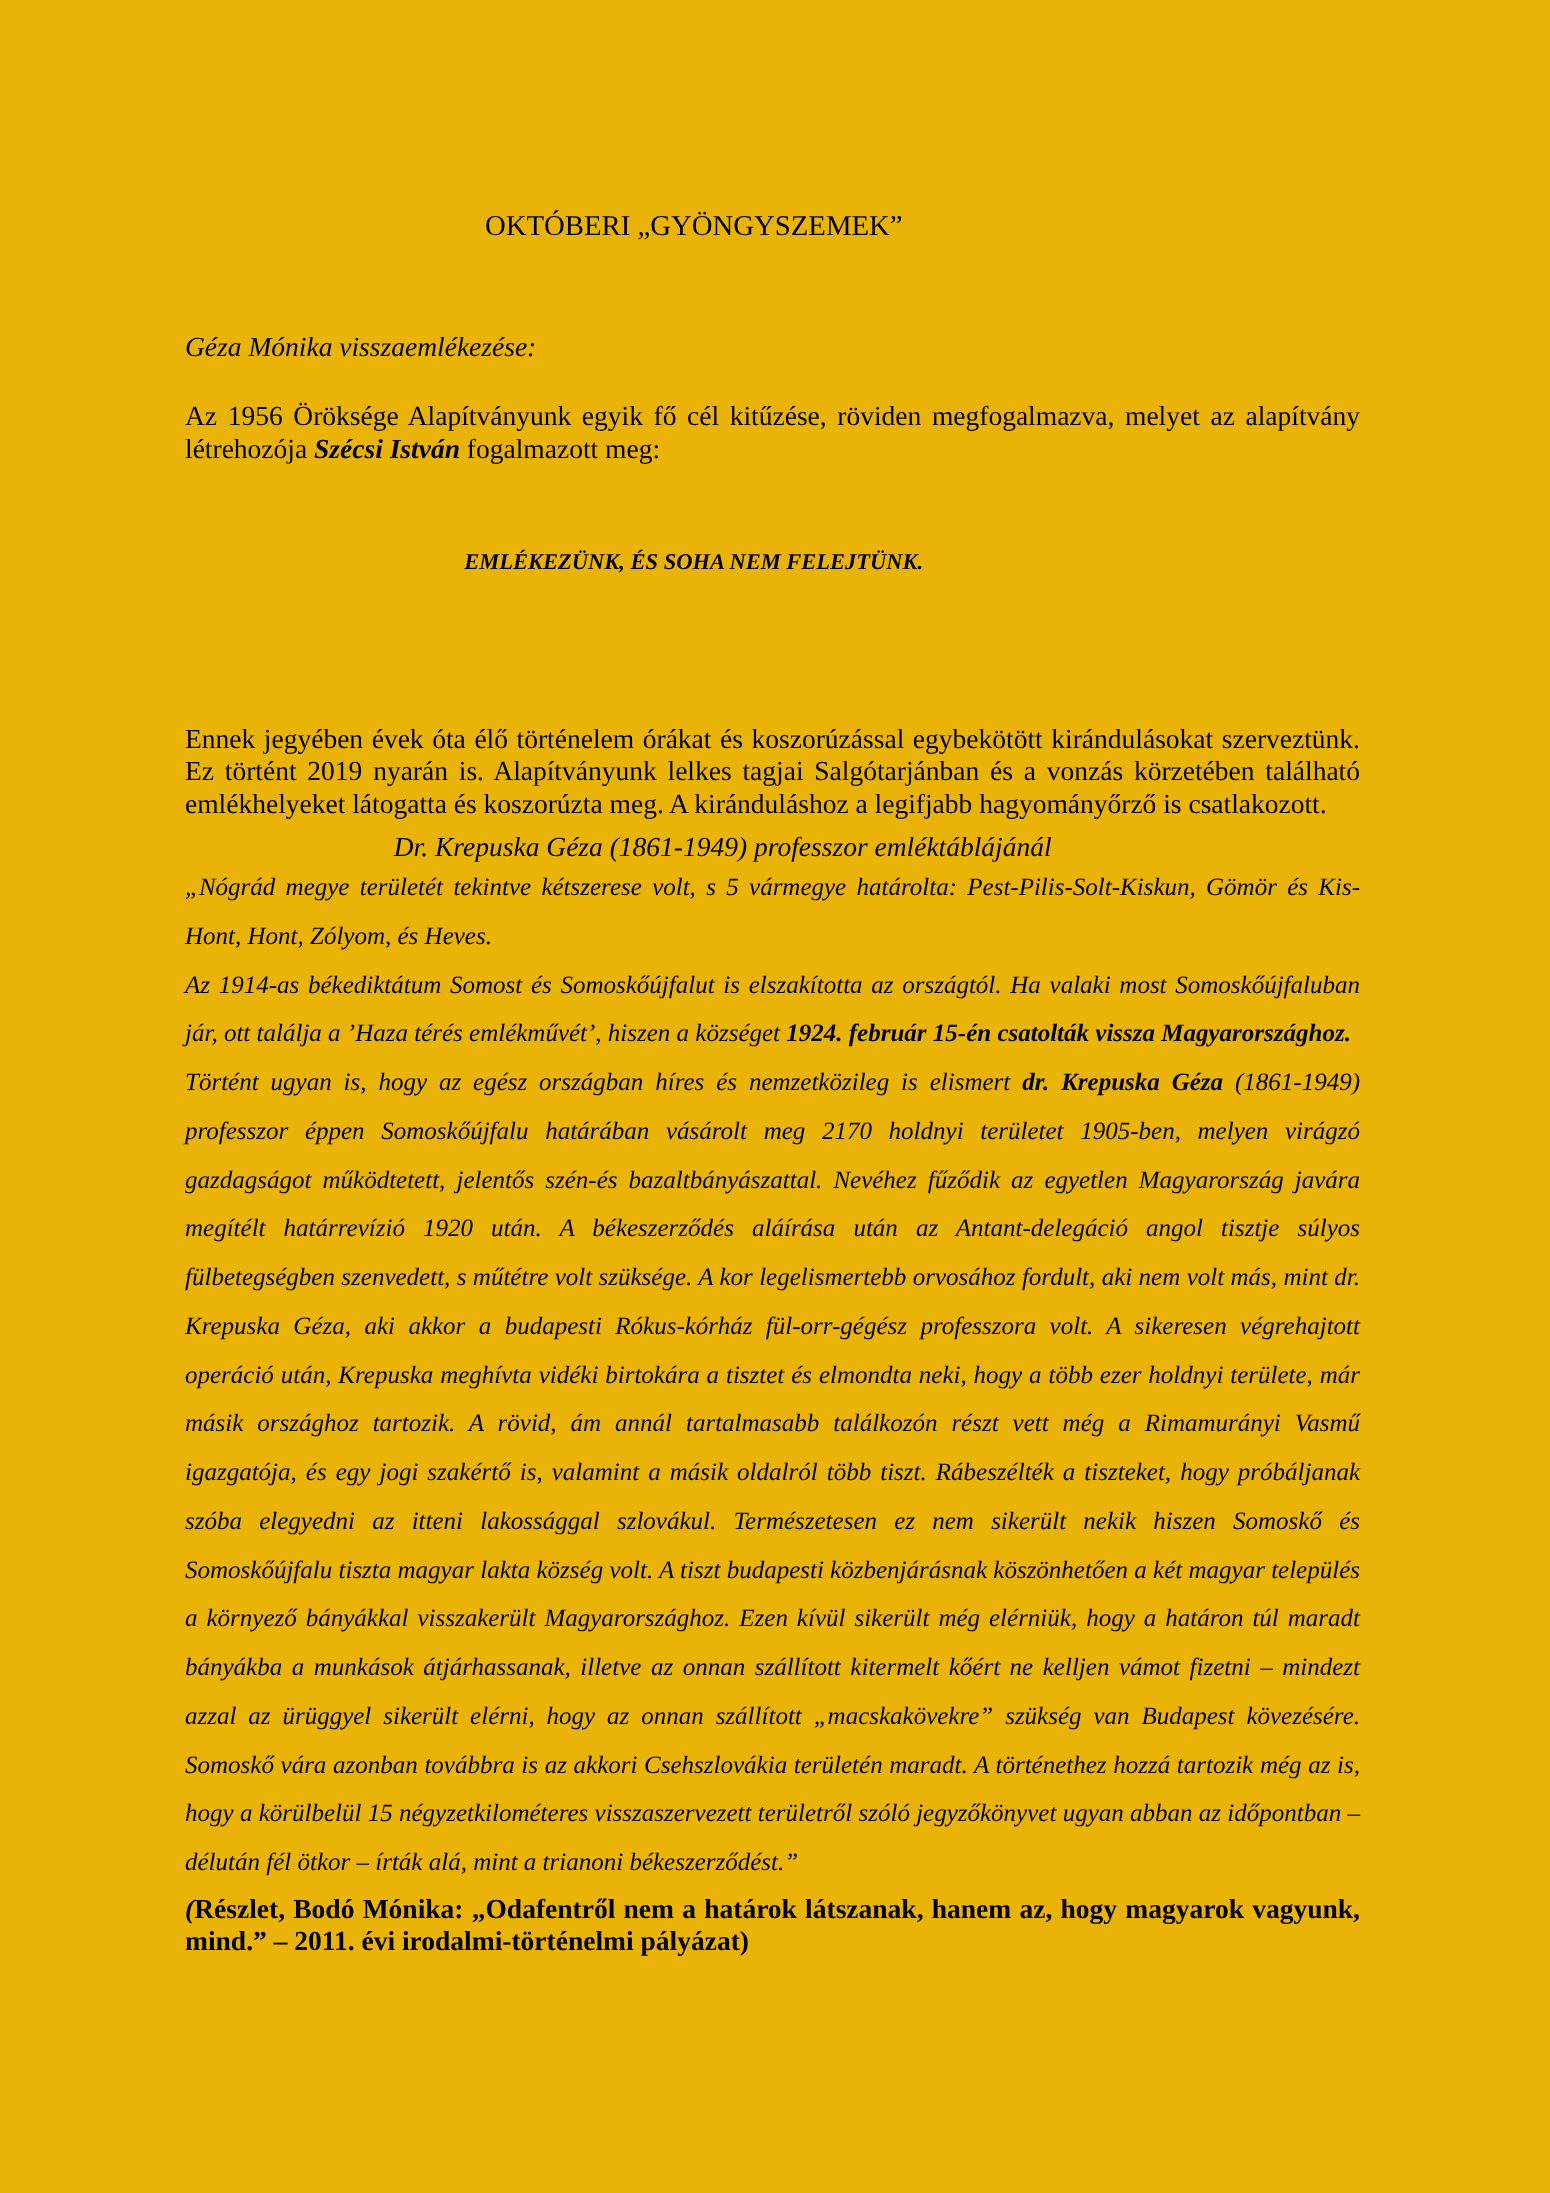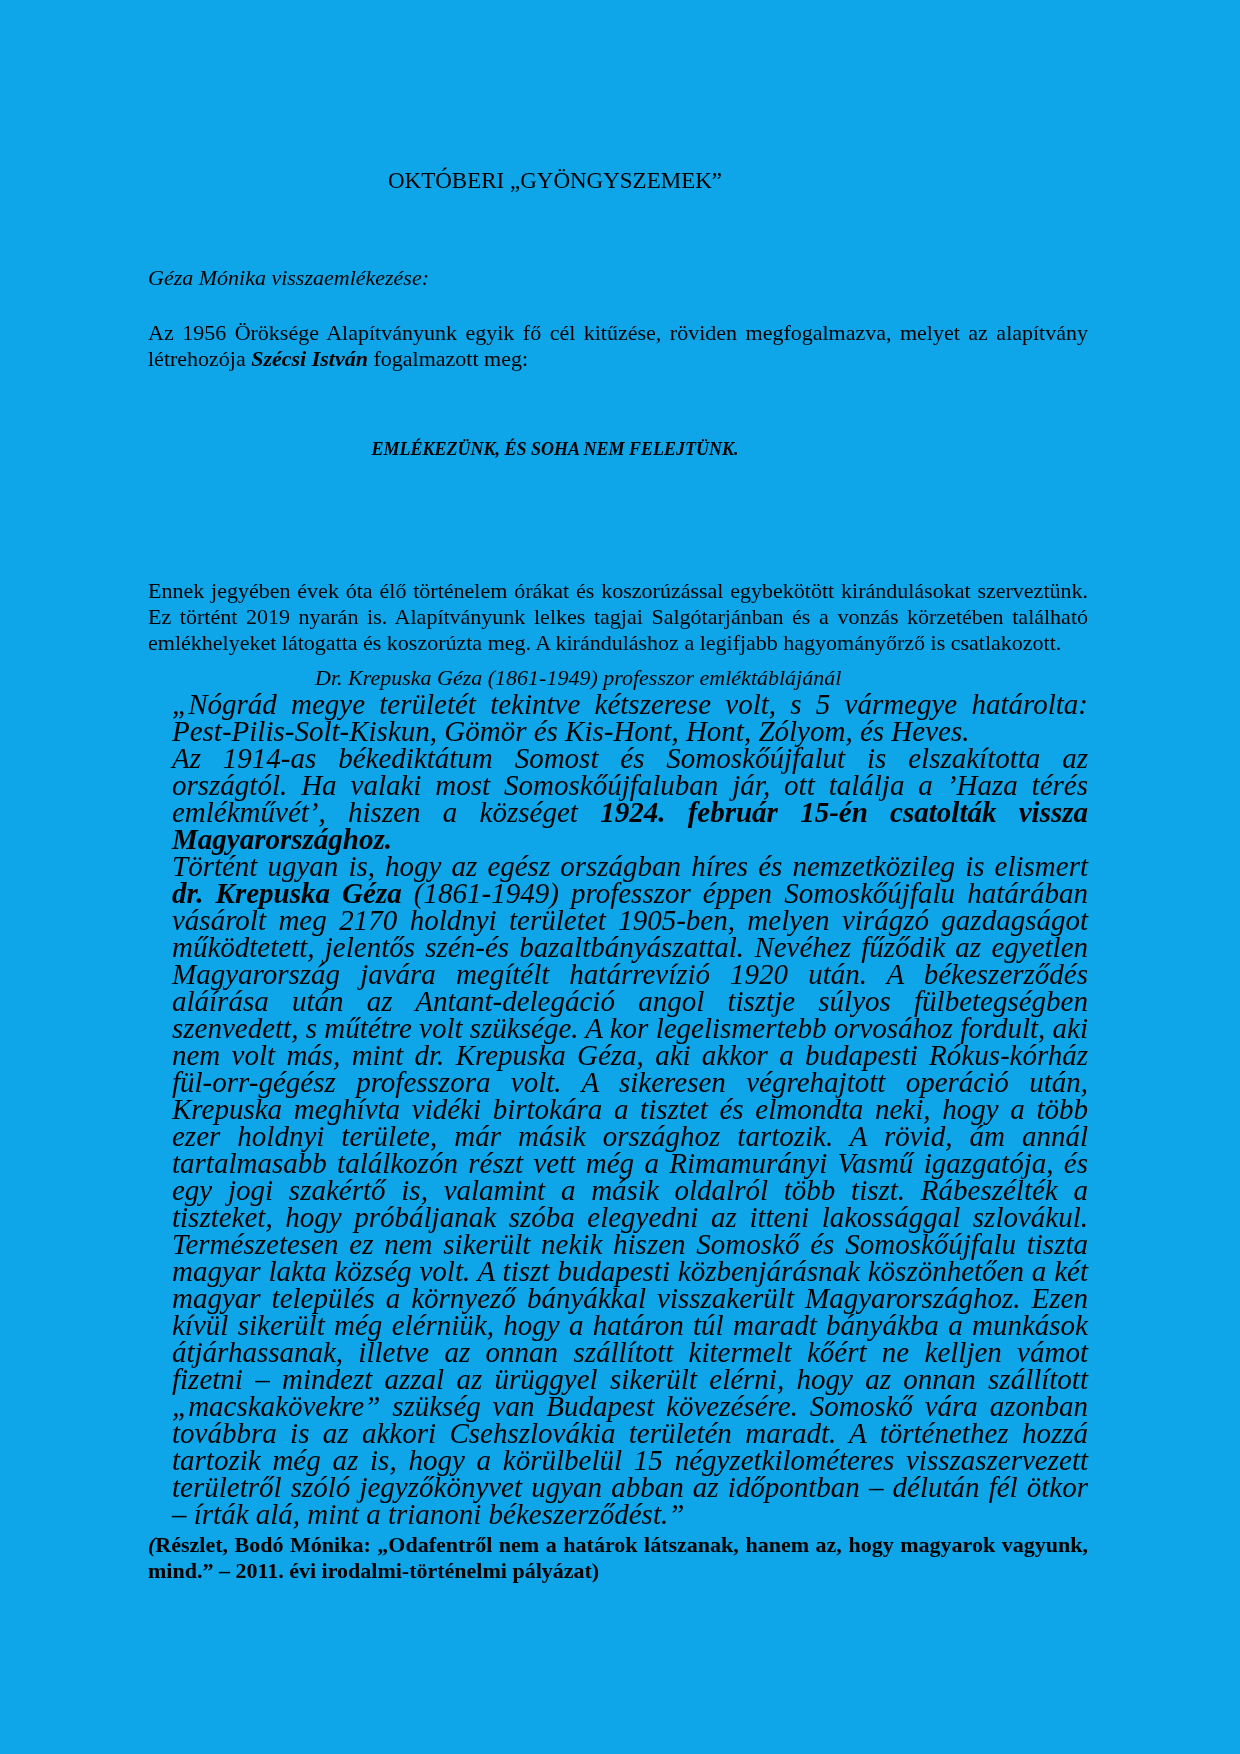--- a/index.html
+++ b/index.html
@@ -4,21 +4,21 @@
 <style>
   html, body {
     margin: 0;
     padding: 0;
     background: #ffffff;
   }
   .page {
     position: relative;
     width: 1240px;
     height: 1754px;
-    background: #0ea5e9;
+    background: #eab308;
     color: #000000;
     font-family: "Liberation Serif", serif;
     font-size: 22px;
     overflow: hidden;
   }
   .content {
     position: relative;
     margin-left: 148px;
     width: 940px;
     padding-top: 168px;
@@ -33,21 +33,21 @@
   .bold    { font-weight: bold; }
   .bi      { font-weight: bold; font-style: italic; }
 
   .doc-title  { margin: 0; font-size: 23px; font-weight: normal; }
   .byline     { margin-top: 71px !important; }
   .intro      { margin-top: 29px !important; }
   .motto      { margin-top: 64px !important; font-size: 18px; }
   .p-events   { margin-top: 116px !important; }
   .p-trianon  { margin-top: 41px !important; }
   .caption    { margin-top: 8px !important; padding-left: 167px; line-height: 27px !important; }
-  .quote p    { line-height: 27px; font-size: 29px; margin-left: 24px; }
+  .quote p    { line-height: 39px; font-size: 20px; }
   .credit     { margin-top: 4px !important; line-height: 26px !important; }
 </style>
 </head>
 <body>
 
 <div class="page">
   <div class="content">
 
     <h1 class="doc-title center">OKTÓBERI „GYÖNGYSZEMEK”</h1>
 

